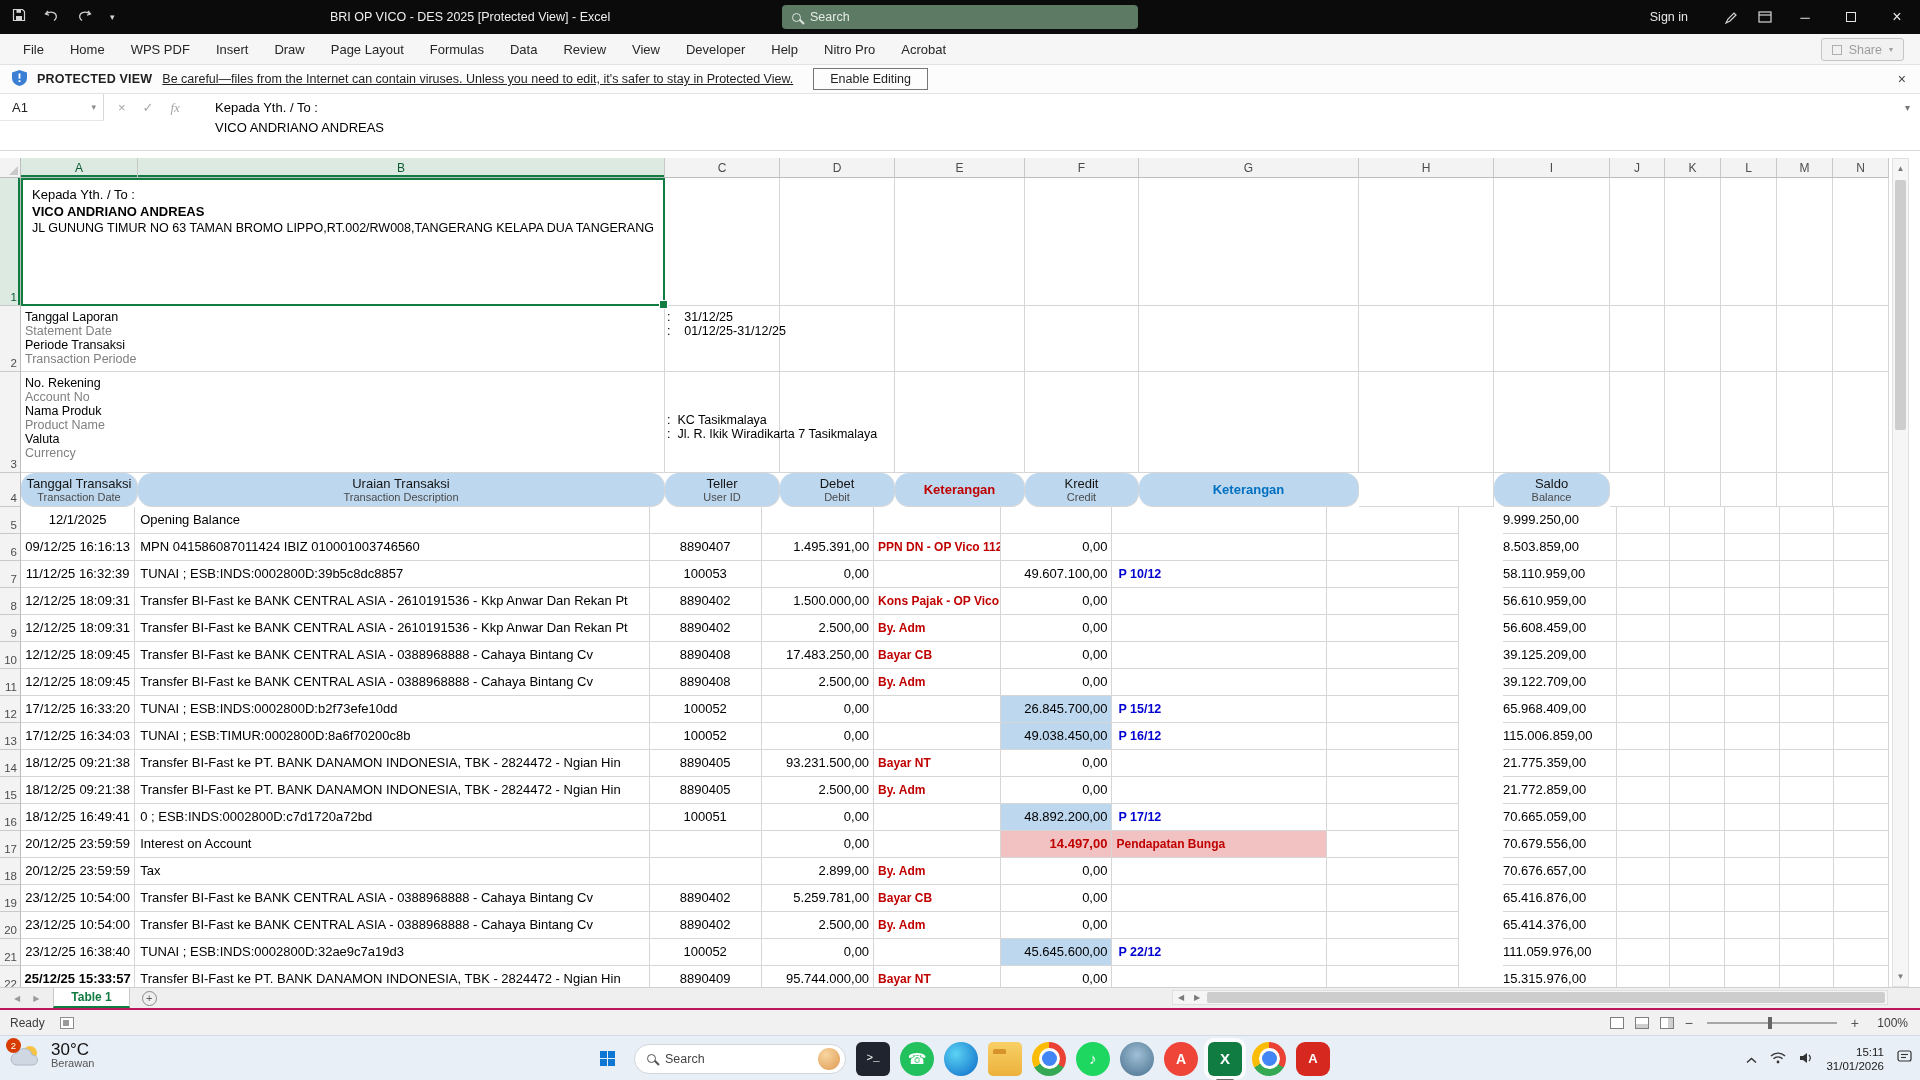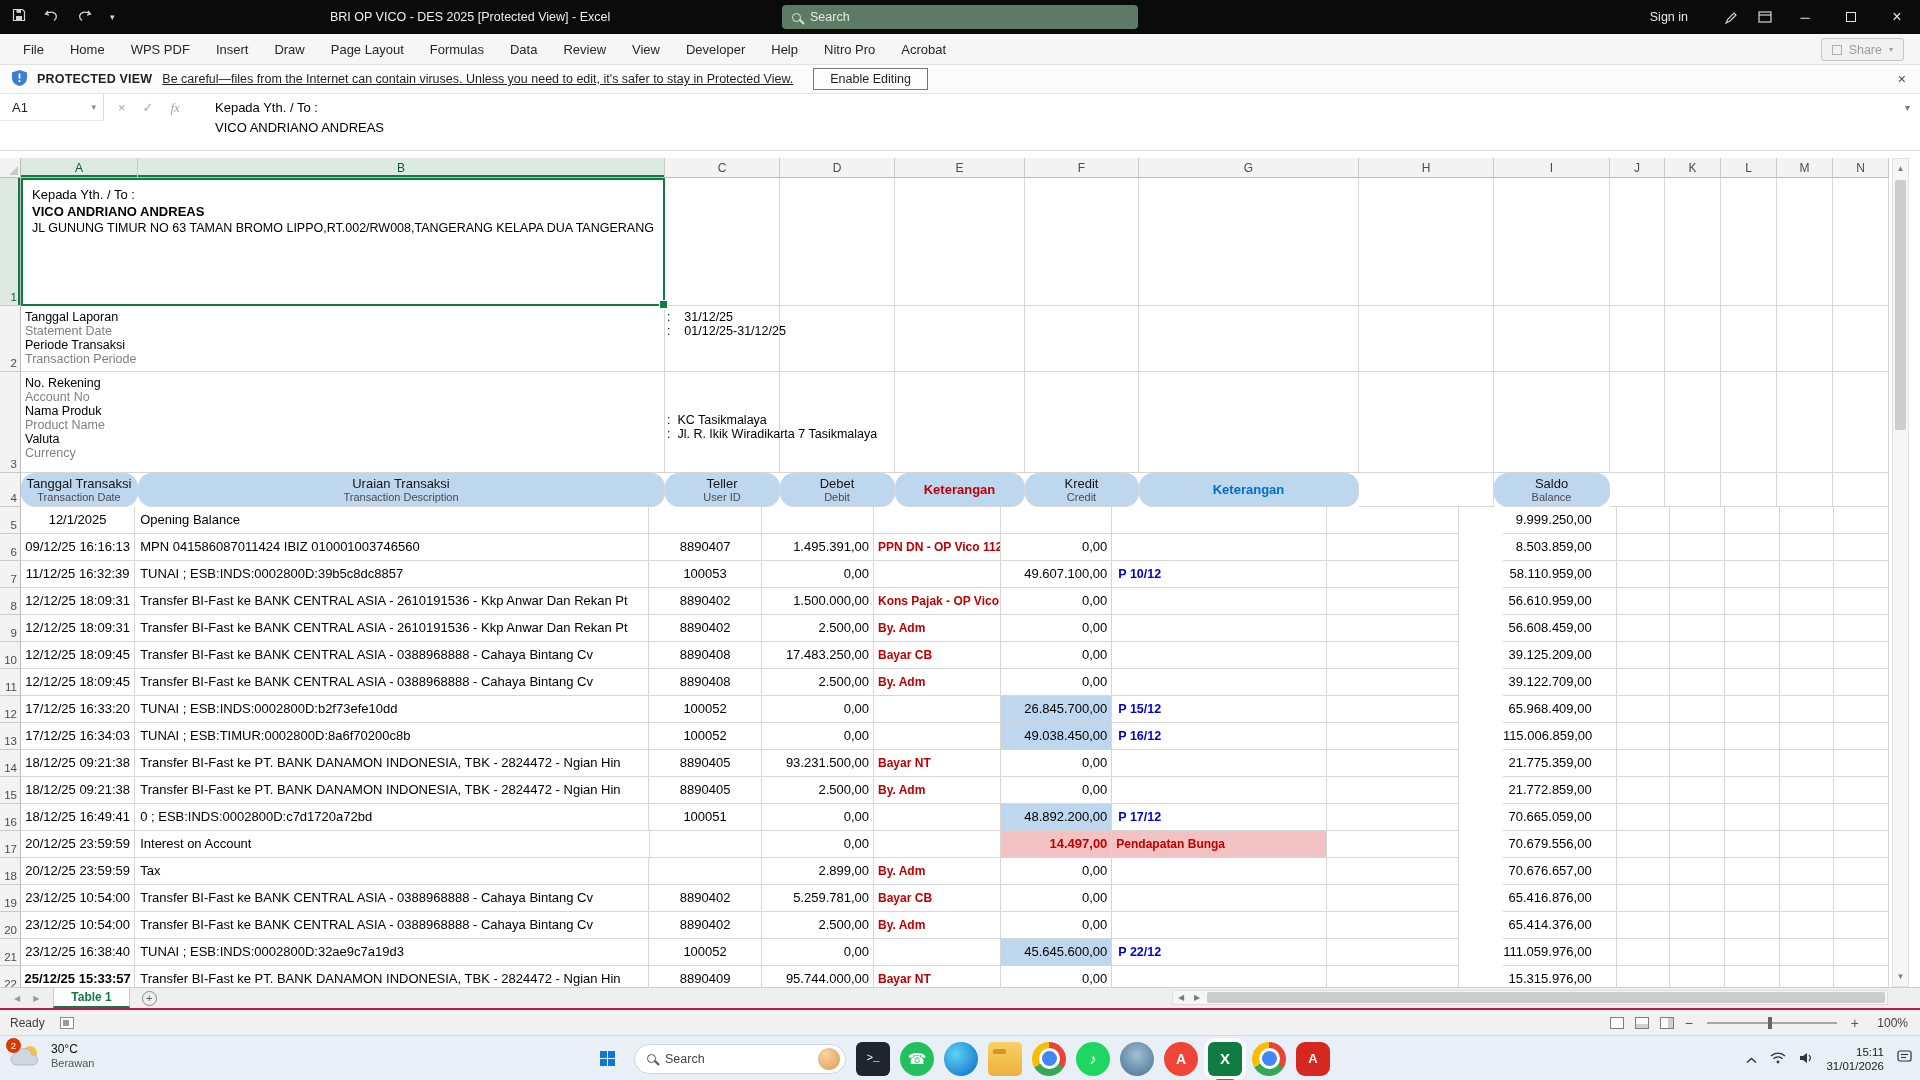--- a/index.html
+++ b/index.html
@@ -70,21 +70,21 @@
   .vals3{padding-top:41px;line-height:17px;}
   .hcell{display:flex;flex-direction:column;align-items:center;justify-content:center;line-height:normal;}
   .hfill{background:var(--header-fill);border-radius:14px;}
   .hmain{font-size:13px;color:#141414;line-height:15px;}
   .hmain.red{color:var(--red);font-weight:bold;}
   .hmain.blue{color:var(--header-blue);font-weight:bold;}
   .hsub{font-size:11px;color:#4A4A4A;line-height:13px;}
   .c-center{text-align:center;}
   .c-desc{padding-left:5px;}
   .c-num{text-align:right;padding-right:4px;}
-  .c-saldo{text-align:right;padding-right:24px;margin-left:44px;}
+  .c-saldo{text-align:left;padding-right:18px;margin-left:44px;}
   .c-rednote{color:var(--red);font-weight:bold;font-size:12px;padding-left:4px;}
   .c-bluenote{color:var(--blue);font-weight:bold;font-size:12.5px;padding-left:6px;}
   .fill-blue{background:var(--blue-fill);}
   .fill-pink{background:var(--pink-fill);}
   .c-redbold{color:var(--red);font-weight:bold;}
 
   
   .vscroll{position:absolute;left:1892px;top:158px;width:17px;height:829px;background:#F6F6F6;border:1px solid #E1E1E1;display:flex;flex-direction:column;}
   .vs-btn{height:19px;display:flex;align-items:center;justify-content:center;font-size:8px;color:#7A7A7A;flex:0 0 auto;}
   .vs-track{flex:1;position:relative;}
@@ -111,21 +111,21 @@
   .zsign{font-size:14px;color:#555;line-height:1;}
   .zline{width:130px;height:2px;background:#A6A6A6;position:relative;margin:0 3px;}
   .zthumb{position:absolute;left:47%;top:-5px;width:4px;height:12px;background:#666;}
   .zlabel{width:38px;text-align:right;}
 
   
   .taskbar{position:absolute;top:1035px;left:0;width:1920px;height:45px;background:#E9EFF6;border-top:1px solid #D3DAE3;}
   .tb-weather{position:absolute;left:10px;top:5px;display:flex;align-items:center;gap:9px;}
   .w-icon{position:relative;width:32px;height:30px;}
   .w-badge{position:absolute;left:-4px;top:-3px;width:15px;height:15px;background:#D83B01;border-radius:50%;color:#fff;font-size:9.5px;display:flex;align-items:center;justify-content:center;z-index:2;}
-  .wt-temp{font-size:12px;color:#111;line-height:15px;}
+  .wt-temp{font-size:17px;color:#111;line-height:15px;}
   .wt-cond{font-size:11px;color:#555;line-height:13px;}
   .tb-center{position:absolute;left:50%;top:0;height:45px;transform:translateX(-50%);display:flex;align-items:center;gap:10px;}
   .win-btn{width:34px;height:34px;display:flex;align-items:center;justify-content:center;}
   .win-logo{width:15px;height:15px;display:grid;grid-template-columns:7px 7px;grid-template-rows:7px 7px;gap:1px;}
   .win-logo span{background:#0E77D3;}
   .search-box{width:212px;height:30px;background:#fff;border:1px solid #D0D5DC;border-radius:15px;display:flex;align-items:center;gap:9px;padding:0 5px 0 12px;font-size:12.5px;color:#444;}
   .search-box .mag{border-color:#555;}
   .search-box .mag::after{background:#555;}
   .sb-avatar{width:22px;height:22px;border-radius:50%;background:radial-gradient(circle at 35% 30%,#F8D5A0,#DE9A52);margin-left:auto;}
   .ti{width:34px;height:34px;border-radius:7px;display:flex;align-items:center;justify-content:center;font-size:16px;color:#fff;position:relative;flex:0 0 auto;}

